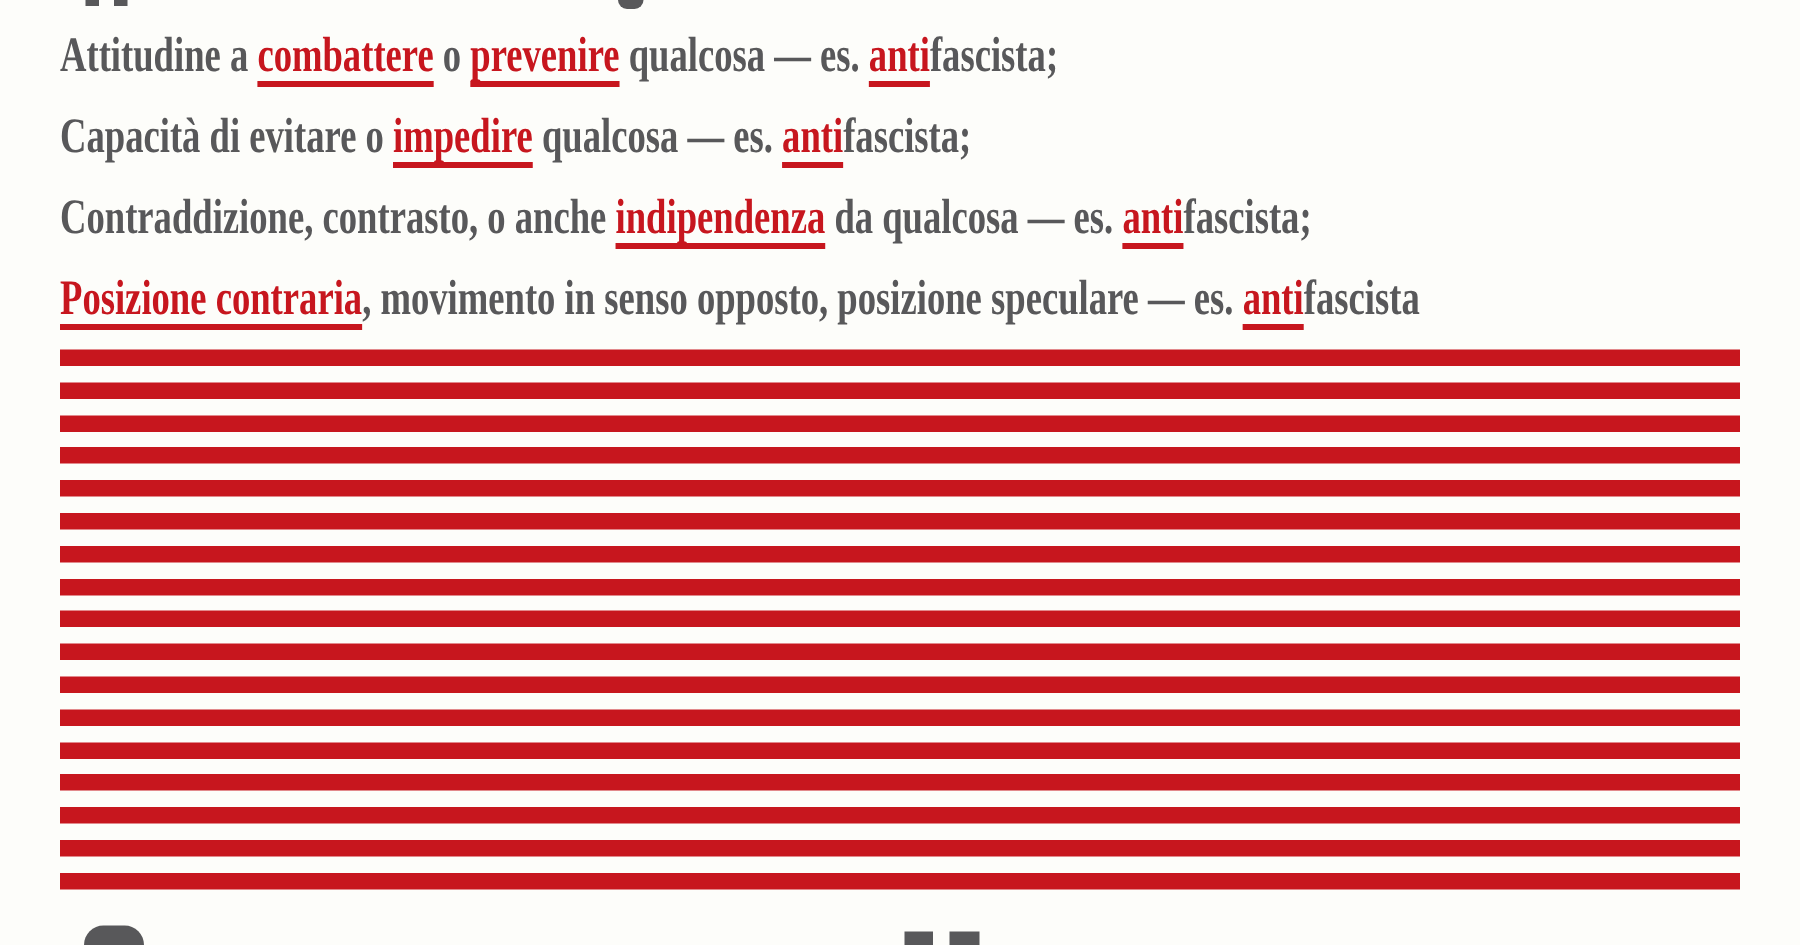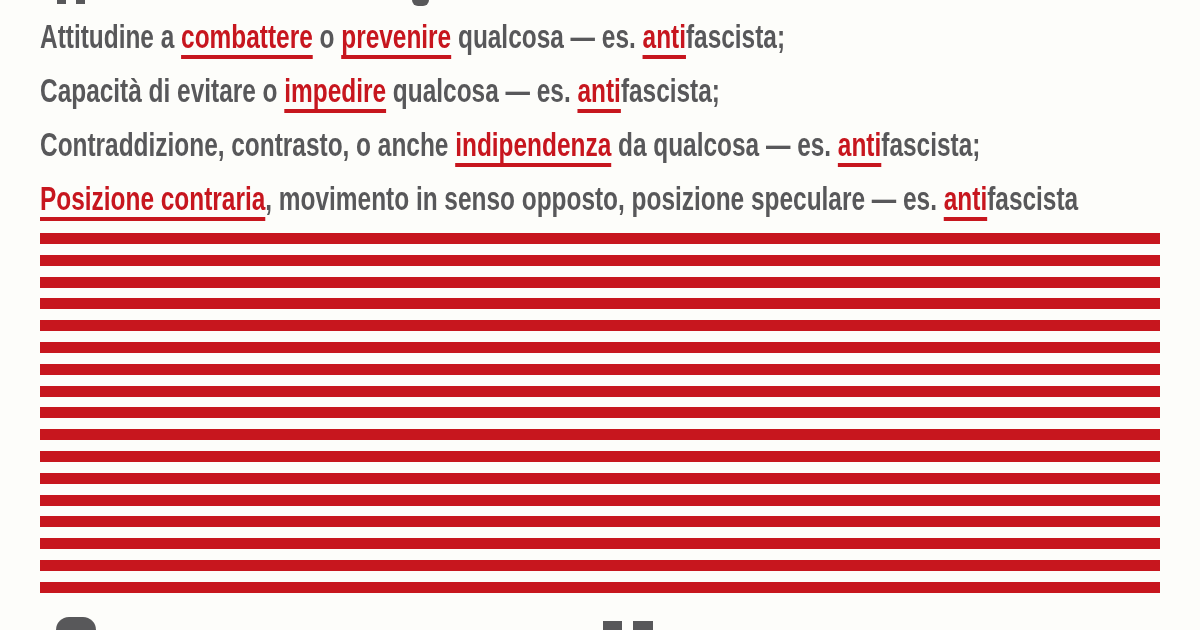--- a/index.html
+++ b/index.html
@@ -2,21 +2,21 @@
 <html style="--bg: #fdfdfa; --text: #58585a; --accent: #c7161e;"><head>
 <meta charset="utf-8">
 <style>
   html, body { margin: 0; padding: 0; }
   .page {
     position: relative;
     width: 1200px;
     height: 630px;
     background: var(--bg, #fdfdfa);
     overflow: hidden;
-    font-family: Liberation Sans, sans-serif;
+    font-family: Liberation Serif, serif;
   }
   
   .defs { position: absolute; left: 0; top: 0; width: 1200px; }
   .def-line {
     position: absolute;
     left: 40px;
     white-space: nowrap;
     font-weight: bold;
     font-size: 33px;
     line-height: 1.1;

